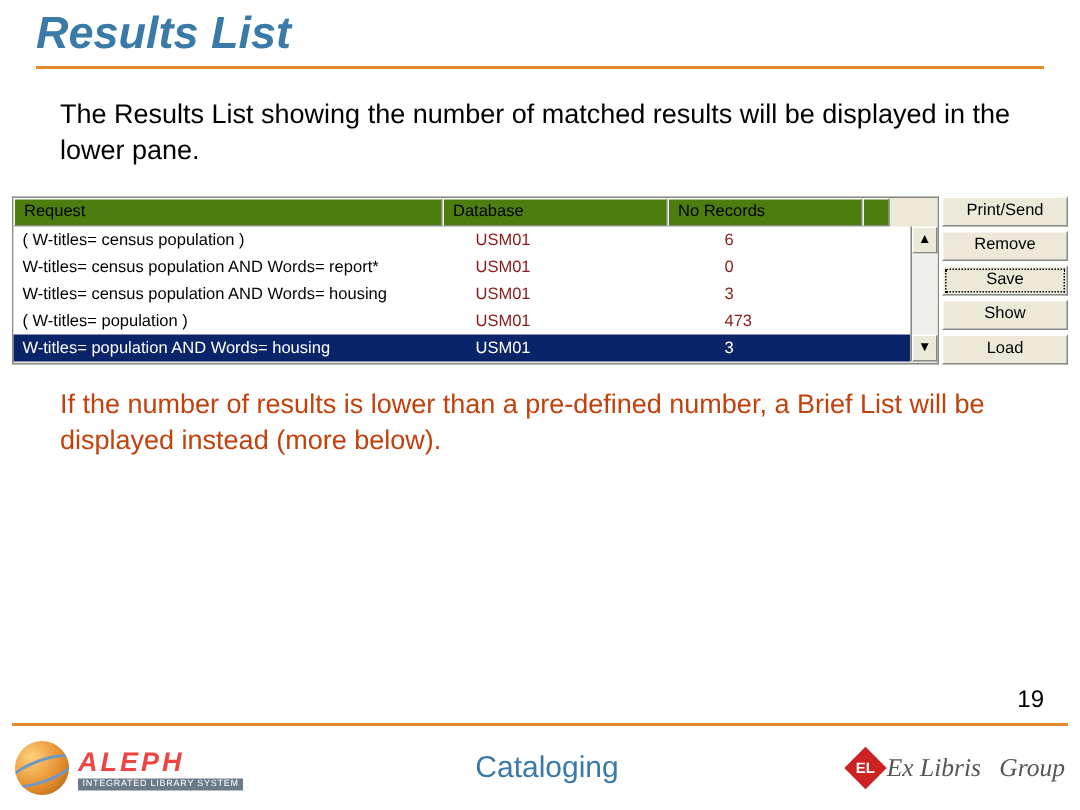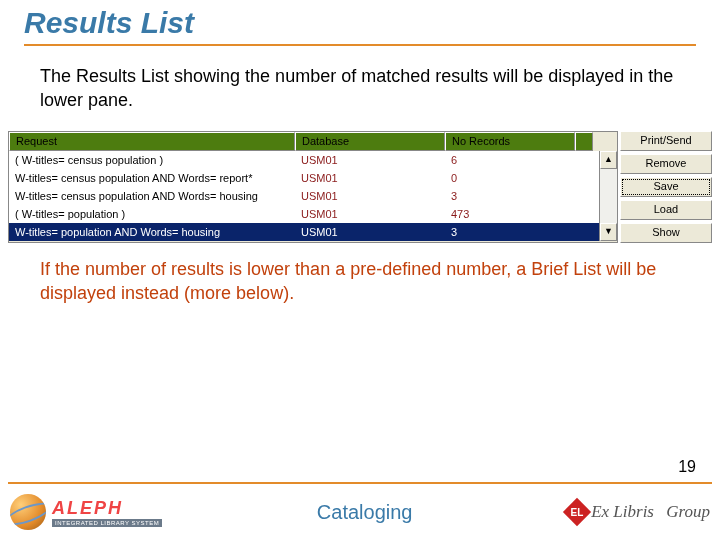--- a/index.html
+++ b/index.html
@@ -70,20 +70,21 @@
   .c-db  { width: 150px; }
   .c-nr  { width: 130px; }
   .c-sb  { width: 18px; flex:0 0 18px; }
   .grid-rows {
     background: #fff;
   }
   .row {
     display: flex;
     height: 18px;
     align-items: center;
+    gap: 16px;
   }
   .rcell {
     padding: 1px 6px;
     white-space: nowrap;
     overflow: hidden;
   }
   .rcell.c-req { color: #000; }
   .rcell.c-db, .rcell.c-nr { color: #8a1a1a; font-weight: 500; }
   .row.selected { background: #0a246a; }
   .row.selected .rcell { color: #fff !important; }
@@ -260,22 +261,22 @@
           <div class="sb-arrow">▲</div>
           <div class="sb-track"></div>
           <div class="sb-arrow">▼</div>
         </div>
       </div>
     </div>
     <div class="btn-col">
       <div class="winbtn">Print/Send</div>
       <div class="winbtn">Remove</div>
       <div class="winbtn dotted">Save</div>
+      <div class="winbtn">Show</div>
       <div class="winbtn">Load</div>
-      <div class="winbtn">Show</div>
     </div>
   </div>
 
   <div class="body-text2">If the number of results is lower than a pre-defined number, a Brief List will be displayed instead (more below).</div>
 
   <div class="page-num">19</div>
 
   <div class="footer">
     <div class="footer-line"></div>
     <div class="footer-bar">

